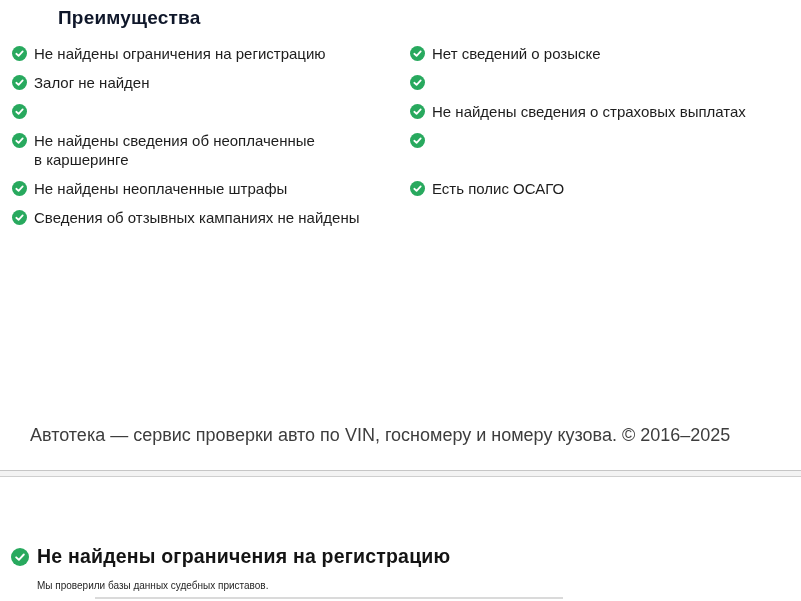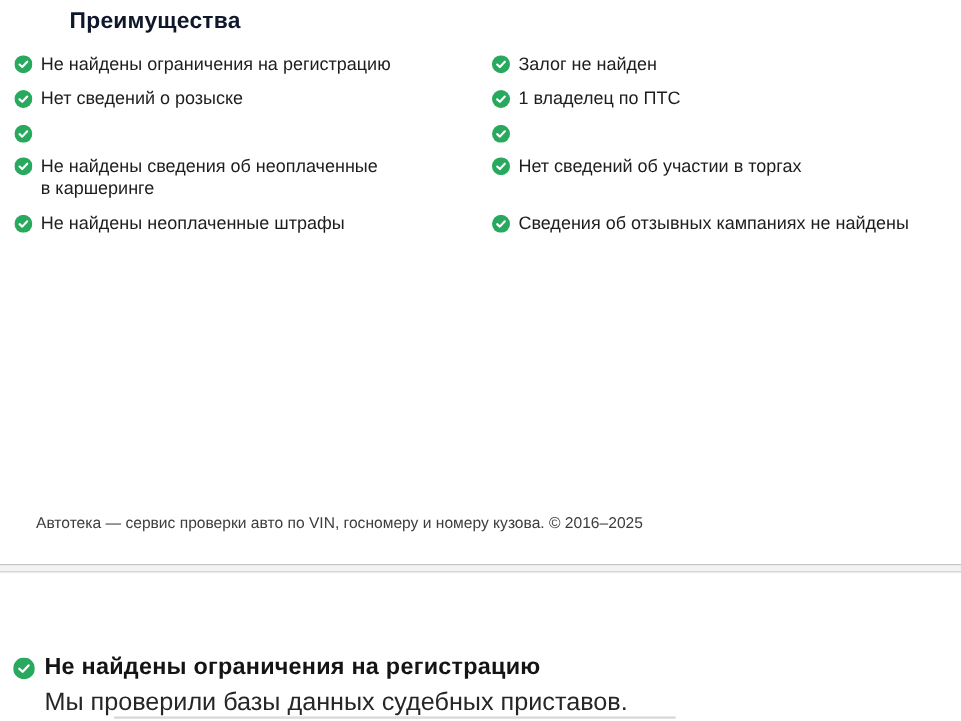--- a/index.html
+++ b/index.html
@@ -39,21 +39,21 @@
   .cell span { white-space: pre-line; }
   .check-icon {
     width: 15px; height: 15px;
     flex: 0 0 15px;
     margin-top: 2px;
     display: block;
   }
   .footer-note {
     position: absolute;
     left: 30px; top: 428px;
-    font-size: 13px;
+    font-size: 18px;
     line-height: 15px;
     color: #3d3d3d;
   }
   .page-divider {
     position: absolute;
     left: 0; top: 470px;
     width: 801px; height: 7px;
     background: #f3f3f3;
     border-top: 1px solid #c6c6c6;
     border-bottom: 1px solid #cfcfcf;
@@ -67,21 +67,21 @@
     position: absolute;
     left: 37px; top: 545px;
     font-size: 19.5px;
     font-weight: 700;
     color: #141414;
     letter-spacing: 0.2px;
   }
   .detail-desc {
     position: absolute;
     left: 37px; top: 576px;
-    font-size: 21px;
+    font-size: 10px;
     line-height: 19px;
     color: #262626;
   }
   .cutoff-line {
     position: absolute;
     left: 95px; top: 597px;
     width: 468px; height: 2px;
     background: #dadada;
   }
 </style>
@@ -96,69 +96,75 @@
         <circle class="check-fill" cx="8" cy="8" r="8" fill="#28a95e"></circle>
         <path d="M4.6 8.3 L7.0 10.5 L11.4 5.8" fill="none" stroke="#ffffff" stroke-width="1.9" stroke-linecap="round" stroke-linejoin="round"></path>
       </svg>
       <span>Не найдены ограничения на регистрацию</span>
     </div>
     <div class="cell">
       <svg class="check-icon" viewBox="0 0 16 16" aria-hidden="true">
         <circle class="check-fill" cx="8" cy="8" r="8" fill="#28a95e"></circle>
         <path d="M4.6 8.3 L7.0 10.5 L11.4 5.8" fill="none" stroke="#ffffff" stroke-width="1.9" stroke-linecap="round" stroke-linejoin="round"></path>
       </svg>
-      <span>Залог не найден</span>
-    </div>
-    <div class="cell">
-      <svg class="check-icon" viewBox="0 0 16 16" aria-hidden="true">
-        <circle class="check-fill" cx="8" cy="8" r="8" fill="#28a95e"></circle>
-        <path d="M4.6 8.3 L7.0 10.5 L11.4 5.8" fill="none" stroke="#ffffff" stroke-width="1.9" stroke-linecap="round" stroke-linejoin="round"></path>
-      </svg>
       <span>Нет сведений о розыске</span>
     </div>
     <div class="cell">
       <svg class="check-icon" viewBox="0 0 16 16" aria-hidden="true">
         <circle class="check-fill" cx="8" cy="8" r="8" fill="#28a95e"></circle>
         <path d="M4.6 8.3 L7.0 10.5 L11.4 5.8" fill="none" stroke="#ffffff" stroke-width="1.9" stroke-linecap="round" stroke-linejoin="round"></path>
       </svg>
-      <span>1 владелец по ПТС</span>
+      <span>Залог не найден</span>
     </div>
     <div class="cell">
       <svg class="check-icon" viewBox="0 0 16 16" aria-hidden="true">
         <circle class="check-fill" cx="8" cy="8" r="8" fill="#28a95e"></circle>
         <path d="M4.6 8.3 L7.0 10.5 L11.4 5.8" fill="none" stroke="#ffffff" stroke-width="1.9" stroke-linecap="round" stroke-linejoin="round"></path>
       </svg>
     </div>
     <div class="cell">
       <svg class="check-icon" viewBox="0 0 16 16" aria-hidden="true">
         <circle class="check-fill" cx="8" cy="8" r="8" fill="#28a95e"></circle>
         <path d="M4.6 8.3 L7.0 10.5 L11.4 5.8" fill="none" stroke="#ffffff" stroke-width="1.9" stroke-linecap="round" stroke-linejoin="round"></path>
       </svg>
     </div>
     <div class="cell">
       <svg class="check-icon" viewBox="0 0 16 16" aria-hidden="true">
         <circle class="check-fill" cx="8" cy="8" r="8" fill="#28a95e"></circle>
         <path d="M4.6 8.3 L7.0 10.5 L11.4 5.8" fill="none" stroke="#ffffff" stroke-width="1.9" stroke-linecap="round" stroke-linejoin="round"></path>
       </svg>
+      <span>Не найдены сведения о страховых выплатах</span>
+    </div>
+    <div class="cell">
+      <svg class="check-icon" viewBox="0 0 16 16" aria-hidden="true">
+        <circle class="check-fill" cx="8" cy="8" r="8" fill="#28a95e"></circle>
+        <path d="M4.6 8.3 L7.0 10.5 L11.4 5.8" fill="none" stroke="#ffffff" stroke-width="1.9" stroke-linecap="round" stroke-linejoin="round"></path>
+      </svg>
       <span>Не найдены сведения об неоплаченные
 в каршеринге</span>
     </div>
     <div class="cell">
       <svg class="check-icon" viewBox="0 0 16 16" aria-hidden="true">
         <circle class="check-fill" cx="8" cy="8" r="8" fill="#28a95e"></circle>
         <path d="M4.6 8.3 L7.0 10.5 L11.4 5.8" fill="none" stroke="#ffffff" stroke-width="1.9" stroke-linecap="round" stroke-linejoin="round"></path>
       </svg>
-      <span>Нет сведений об участии в торгах</span>
     </div>
     <div class="cell">
       <svg class="check-icon" viewBox="0 0 16 16" aria-hidden="true">
         <circle class="check-fill" cx="8" cy="8" r="8" fill="#28a95e"></circle>
         <path d="M4.6 8.3 L7.0 10.5 L11.4 5.8" fill="none" stroke="#ffffff" stroke-width="1.9" stroke-linecap="round" stroke-linejoin="round"></path>
       </svg>
       <span>Не найдены неоплаченные штрафы</span>
+    </div>
+    <div class="cell">
+      <svg class="check-icon" viewBox="0 0 16 16" aria-hidden="true">
+        <circle class="check-fill" cx="8" cy="8" r="8" fill="#28a95e"></circle>
+        <path d="M4.6 8.3 L7.0 10.5 L11.4 5.8" fill="none" stroke="#ffffff" stroke-width="1.9" stroke-linecap="round" stroke-linejoin="round"></path>
+      </svg>
+      <span>Есть полис ОСАГО</span>
     </div>
     <div class="cell">
       <svg class="check-icon" viewBox="0 0 16 16" aria-hidden="true">
         <circle class="check-fill" cx="8" cy="8" r="8" fill="#28a95e"></circle>
         <path d="M4.6 8.3 L7.0 10.5 L11.4 5.8" fill="none" stroke="#ffffff" stroke-width="1.9" stroke-linecap="round" stroke-linejoin="round"></path>
       </svg>
       <span>Сведения об отзывных кампаниях не найдены</span>
     </div>
     <div class="cell"></div>
   </div>

